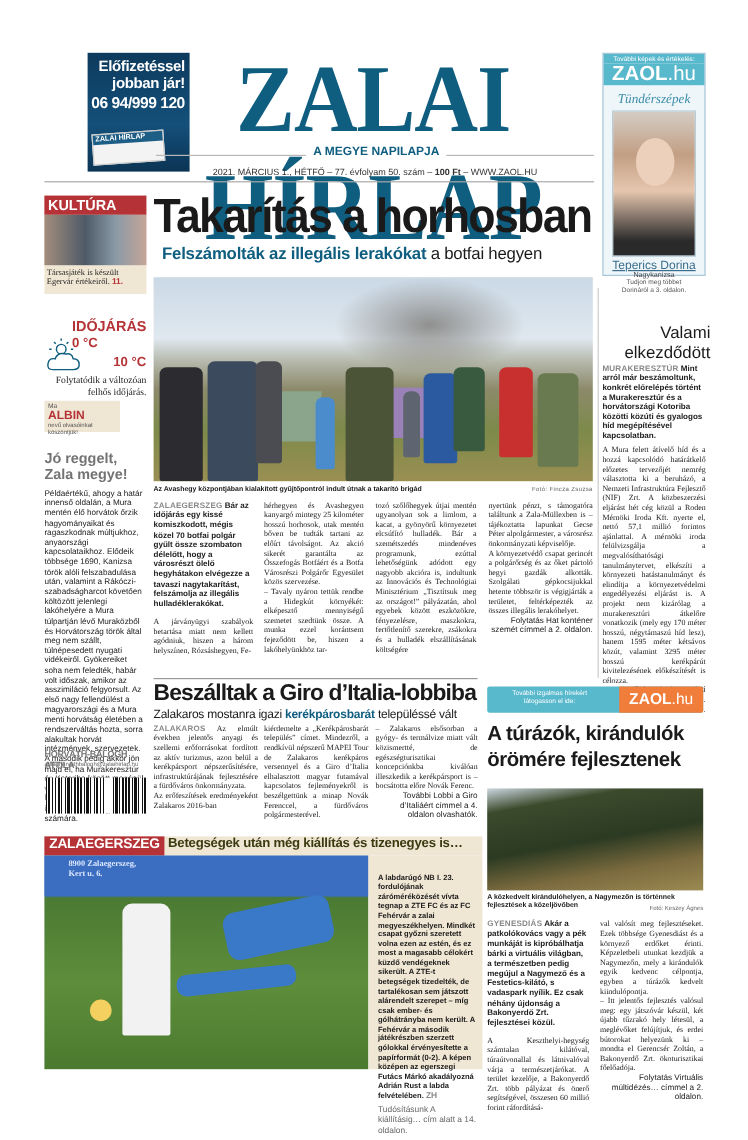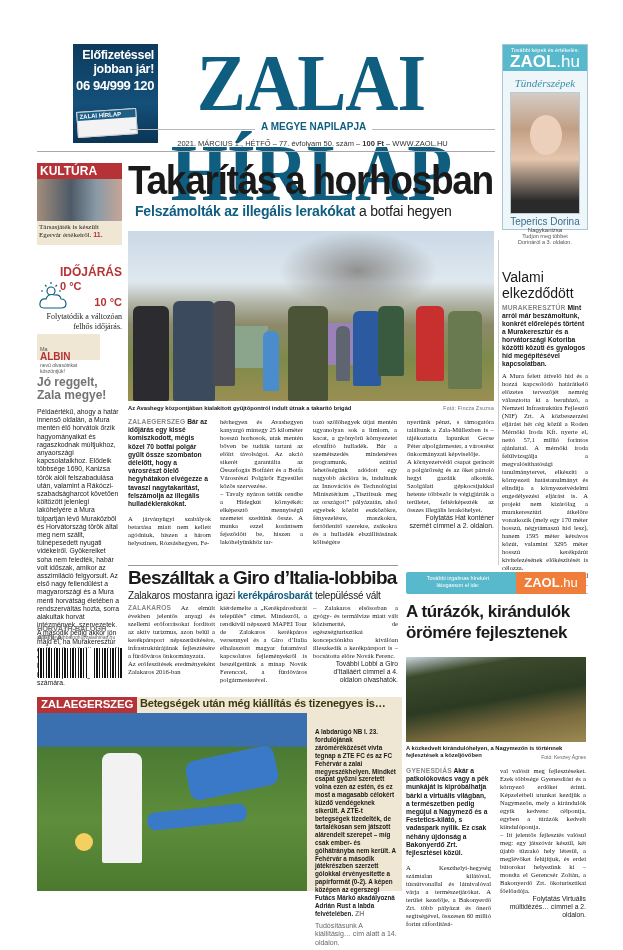--- a/index.html
+++ b/index.html
@@ -22,36 +22,36 @@
   .rule-top { left: 37px; top: 151px; width: 458px; height: 1px; background: #aaa; }
 
   
   .ad { left: 502px; top: 44px; width: 86px; height: 186px; border: 1px solid #a7c6d6; background: #eef6fa; text-align: center; }
   .ad .small { background: #58b8cc; color: #fff; font: 5.5px "Liberation Sans", sans-serif; padding-top: 2px; }
   .ad .brand { background: #58b8cc; color: #fff; font: bold 17px "Liberation Sans", sans-serif; line-height: 18px; }
   .ad .brand span { font-weight: normal; }
   .ad .script { color: #3b8ca8; font: italic 11px "Liberation Serif", serif; margin: 6px 0 3px; }
   .ad .photo { margin: 0 auto; width: 70px; height: 122px; background: linear-gradient(#d4ccc4 0%, #c29f84 30%, #e6c6ae 55%, #2a2a2a 90%); border: 1px solid #b8ccd6; position: relative; }
   .ad .photo::before { content:""; position:absolute; left:19px; top:22px; width:32px; height:40px; border-radius:50%; background:#edd0bb; }
-  .ad .name { color: #3b6e8c; font: 10px "Liberation Sans", sans-serif; margin-top: 2px; }
+  .ad .name { color: #3b6e8c; font: 10px "Liberation Sans", sans-serif; margin-top: 2px; text-decoration: underline; }
   .ad .city { font: 6px "Liberation Sans", sans-serif; color: #444; }
   .ad .more { font: 5.5px "Liberation Sans", sans-serif; color: #555; }
 
   
   .kultura { left: 37px; top: 163px; width: 85px; height: 82px; background: #f0e6d4; }
   .kultura .label { background: #b53337; color: #fff; font: bold 12px "Liberation Sans", sans-serif; padding: 1px 3px; }
   .kultura .img { height: 42px; background: linear-gradient(90deg,#a28d7c,#4e5a68 40%,#8a9aa6 70%,#c5a597); }
   .kultura .cap { font: 7px "Liberation Serif", serif; padding: 2px 2px; line-height: 8px; }
   .kultura .cap b { color: #b53337; font-family: "Liberation Sans", sans-serif; }
   .weather-icon { left: 38px; top: 281px; width: 30px; height: 30px; }
   .w-title { left: 60px; top: 265px; width: 62px; text-align: right; color: #b53337; font: bold 12px "Liberation Sans", sans-serif; }
   .w-t1 { left: 60px; top: 280px; width: 62px; text-align: left; color: #b53337; font: bold 11px "Liberation Sans", sans-serif; }
   .w-t2 { left: 60px; top: 296px; width: 62px; text-align: right; color: #b53337; font: bold 11px "Liberation Sans", sans-serif; }
   .w-desc { left: 37px; top: 312px; width: 85px; text-align: right; font: 8px "Liberation Serif", serif; line-height: 9.5px; }
-  .nameday { left: 37px; top: 334px; width: 63px; height: 26px; background: #f0e6d4; padding: 12px 3px; }
+  .nameday { left: 37px; top: 334px; width: 63px; height: 26px; background: #f0e6d4; padding: 2px 3px; }
   .nameday .ma { font: 5.5px "Liberation Sans", sans-serif; color: #555; }
   .nameday .nm { font: bold 10px "Liberation Sans", sans-serif; color: #b53337; line-height: 10px; }
   .nameday .greet { font: 5px "Liberation Sans", sans-serif; color: #555; }
   .jo { left: 37px; top: 376px; width: 85px; color: #737373; font: bold 12px "Liberation Sans", sans-serif; line-height: 13px; }
   .editorial { left: 37px; top: 408px; width: 85px; font: 6.8px "Liberation Sans", sans-serif; line-height: 8.2px; text-align: left; }
   .author { left: 37px; top: 624px; width: 85px; color: #777; font: bold 7.5px "Liberation Sans", sans-serif; letter-spacing: -0.2px; }
   .email { left: 37px; top: 634px; width: 85px; color: #666; font: 5px "Liberation Sans", sans-serif; }
   .barcode { left: 38px; top: 648px; width: 84px; height: 30px; background: repeating-linear-gradient(90deg,#111 0 1px,#fff 1px 2px,#111 2px 4px,#fff 4px 5px,#111 5px 6px,#fff 6px 8px); }
   .barcode::after { content:""; position:absolute; left:50px; top:0; width:6px; height:30px; background:#fff; }
 
@@ -70,21 +70,21 @@
   .lead-c1 { left: 128px; top: 418px; width: 83px; }
   .intro { font-family: "Liberation Sans", sans-serif; font-weight: bold; font-size: 6.7px; line-height: 8.2px; text-align: left; }
   .dateline-word { color: #888; font-weight: bold; letter-spacing: 0.2px; }
   .lead-c2 { left: 220px; top: 418px; width: 83px; }
   .lead-c3 { left: 313px; top: 418px; width: 84px; }
   .lead-c4 { left: 407px; top: 418px; width: 87px; }
   .cont { font-family: "Liberation Sans", sans-serif; font-size: 6.8px; text-align: right; }
 
   
   .vsep { left: 498px; top: 240px; width: 1px; height: 325px; background: #ccc; }
-  .valami-title { left: 502px; top: 270px; width: 90px; font: 14px "Liberation Sans", sans-serif; line-height: 15.5px; }
+  .valami-title { left: 502px; top: 270px; width: 90px; font: 14px "Liberation Sans", sans-serif; line-height: 15.5px; text-align: right; }
   .valami-intro { left: 502px; top: 304px; width: 86px; font: bold 6.7px "Liberation Sans", sans-serif; line-height: 8px; }
   .valami-body { left: 502px; top: 372px; width: 86px; }
 
   
   .rule-mid { left: 128px; top: 565px; width: 270px; height: 1px; background: #999; }
   .giro-title { left: 128px; top: 567px; width: 272px; font: bold 19px "Liberation Sans", sans-serif; letter-spacing: -0.7px; white-space: nowrap; }
   .giro-sub { left: 128px; top: 590px; width: 272px; font: 10px "Liberation Sans", sans-serif; white-space: nowrap; letter-spacing: -0.2px; }
   .giro-sub .hl { color: #0f5e80; font-weight: bold; }
   .giro-c1 { left: 128px; top: 604px; width: 87px; }
   .giro-c2 { left: 220px; top: 604px; width: 87px; }
@@ -241,20 +241,24 @@
 <div class="col hike-c2">
   <div style="white-space:pre-line">val valósít meg fejlesztéseket. Ezek többsége Gyenesdiást és a környező erdőket érinti. Képzeletbeli utunkat kezdjük a Nagymezőn, mely a kirándulók egyik kedvenc célpontja, egyben a túrázók kedvelt kiindulópontja.
 – Itt jelentős fejlesztés valósul meg: egy játszóvár készül, két újabb tűzrakó hely létesül, a meglévőket felújítjuk, és erdei bútorokat helyezünk ki – mondta el Gerencsér Zoltán, a Bakonyerdő Zrt. ökoturisztikai főelőadója.</div>
   <div class="cont">Folytatás Virtuális múltidézés… címmel a 2. oldalon.</div>
 </div>
 
 <div class="abs sport-bar"></div>
 <div class="abs sport-label">ZALAEGERSZEG</div>
 <div class="abs sport-title">Betegségek után még kiállítás és tizenegyes is…</div>
 <div class="abs sport-photo">
+  <div class="board">
+      <div>8900 Zalaegerszeg,</div>
+      <div>Kert u. 6.</div>
+    </div>
   <div style="position:absolute;left:65px;top:40px;width:40px;height:110px;background:#f2f2f2;border-radius:8px 8px 2px 2px;"></div>
   <div style="position:absolute;left:38px;top:120px;width:18px;height:18px;border-radius:50%;background:#f4d060;"></div>
   <div style="position:absolute;left:150px;top:40px;width:90px;height:40px;background:#3a78c8;border-radius:10px;transform:rotate(-12deg);"></div>
   <div style="position:absolute;left:110px;top:95px;width:100px;height:18px;background:#3a78c8;border-radius:8px;transform:rotate(-6deg);"></div>
 </div>
 <div class="abs sport-box">
   <div class="sport-text"><span>A labdarúgó NB I. 23. fordulójának záróméréközését vívta tegnap a ZTE FC és az FC Fehérvár a zalai megyeszékhelyen. Mindkét csapat győzni szeretett volna ezen az estén, és ez most a magasabb célokért küzdő vendégeknek sikerült. A ZTE-t betegségek tizedelték, de tartalékosan sem játszott alárendelt szerepet – míg csak ember- és gólhátrányba nem került. A Fehérvár a második játékrészben szerzett gólokkal érvényesítette a papírformát (0-2). A képen középen az egerszegi Futács Márkó akadályozná Adrián Rust a labda felvételében.</span> <span class="zh">ZH</span></div>
   <div class="sport-cont">Tudósításunk A kiállításig… cím alatt a 14. oldalon.</div>
 
 </div>

